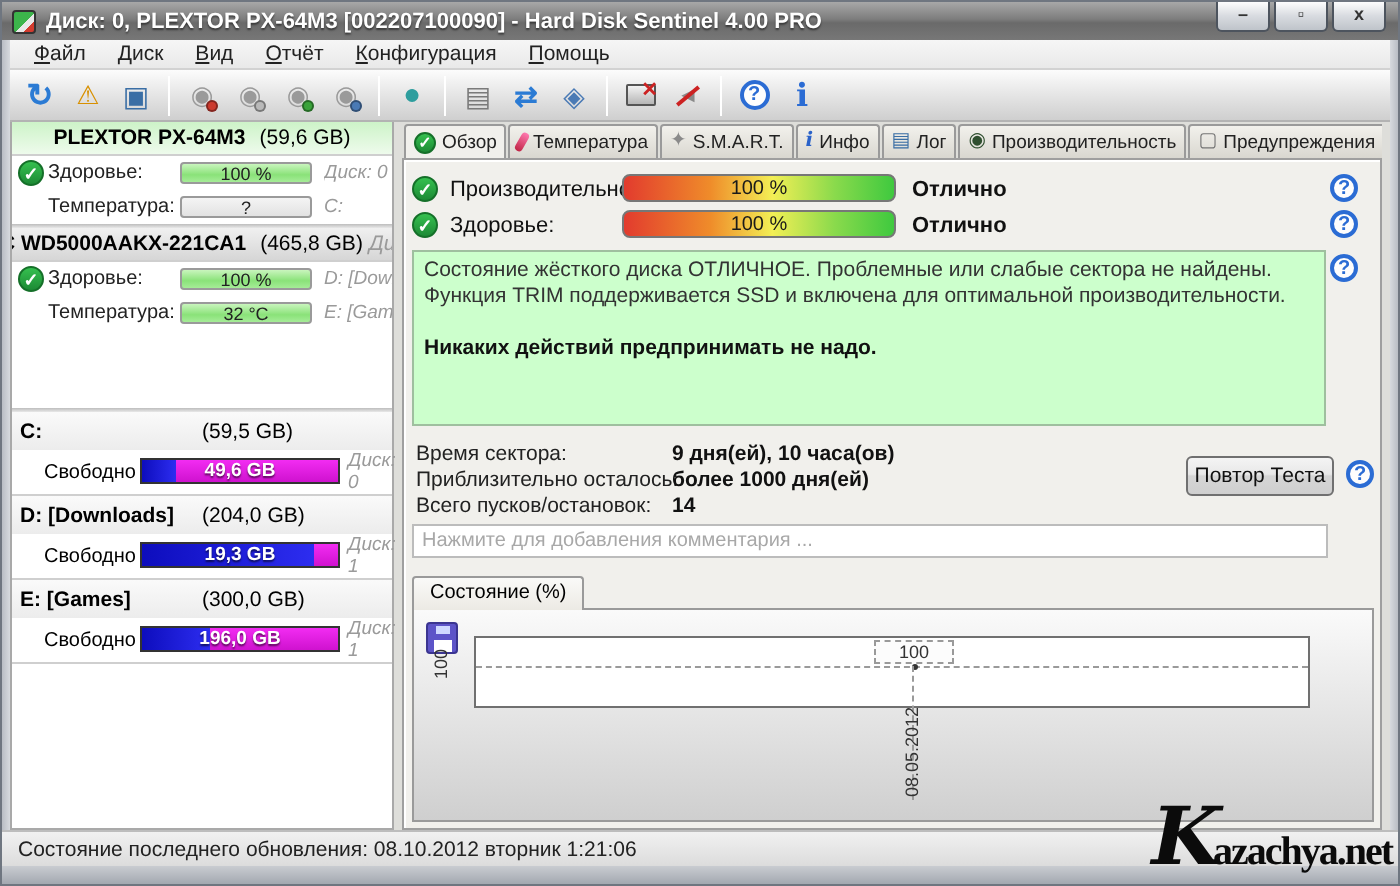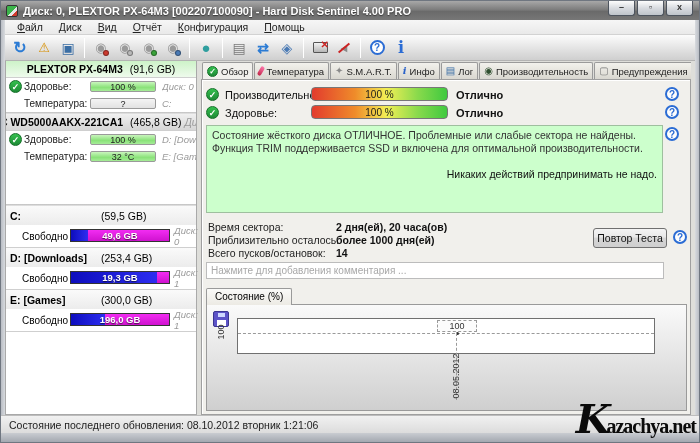--- a/index.html
+++ b/index.html
@@ -76,21 +76,21 @@
   .tab.active{background:#f1f0ec;position:relative;z-index:3;box-shadow:0 1px 0 #f1f0ec;}
   .tabicon{font-size:10px;line-height:10px;}
   .chk-sm{width:11px;height:11px;border-radius:50%;background:linear-gradient(#35c04f,#1d8a35);border:1px solid #157029;color:#fff;font-size:8px;font-weight:bold;line-height:10px;text-align:center;}
   .ic-thermo{width:4px;height:10px;background:linear-gradient(#ff7ab0,#c02545);border-radius:2px;transform:rotate(30deg);}
   .t-smart{color:#8a8a8a;} .t-info{color:#2a62c9;font-family:"DejaVu Serif",serif;font-weight:bold;font-style:italic;} .t-log{color:#3a6ea5;} .t-perf{color:#2f4f2f;} .t-warn{color:#777;}
 
   .row-label{font-size:11px;color:#111;}
   .gradbar{width:137px;height:14px;border:1px solid #777;border-radius:4px;background:linear-gradient(90deg,#e23b2e,#ef8c2a 32%,#f3ef55 55%,#8ada4c 78%,#3fc93f);font-size:10px;text-align:center;line-height:13px;color:#1a1a1a;}
   .status-txt{font-size:11px;font-weight:bold;color:#111;}
   #msgbox{left:205px;top:124px;width:457px;height:88px;background:#ccffcc;border:1px solid #9fbf9f;padding:3px 5px;font-size:10.5px;color:#333;line-height:13px;}
-  #msg-line3{display:block;margin-top:13px;font-weight:normal;color:#111;text-align:right;}
+  #msg-line3{display:block;margin-top:13px;font-weight:bold;color:#111;}
   .stat-label{font-size:10.5px;color:#222;}
   .stat-value{font-size:10.5px;font-weight:bold;color:#111;}
   #retest-btn{left:592px;top:227px;width:74px;height:20px;border:1px solid #707070;border-radius:3px;background:linear-gradient(#f4f4f4,#e8e8e8 45%,#d5d5d5 50%,#cfcfcf);font-size:10.5px;text-align:center;line-height:18px;color:#111;}
   #comment-input{left:205px;top:261px;width:458px;height:17px;border:1px solid #bcbcbc;font-size:10px;padding:1px 4px;color:#333;background:#fff;}
   #comment-input::placeholder{color:#a8a8a8;}
 
   
   #chart-tab{left:205px;top:287px;height:17px;padding:2px 8px;font-size:10px;background:linear-gradient(#fafaf8,#eceae4);border:1px solid #9a9a9a;border-bottom:none;border-radius:2px 2px 0 0;z-index:2;}
   #chart-panel{left:205px;top:303px;width:481px;height:107px;background:linear-gradient(#fafafa,#cfcfcf);border:1px solid #9a9a9a;}
   .floppy{position:absolute;left:6px;top:6px;width:16px;height:16px;background:#5d54c8;border:1px solid #3b3591;border-radius:2px;}
@@ -179,21 +179,21 @@
     <span class="tbicon ic-info">i</span>
   </div>
 
   <div id="border-left" class="abs side-border"></div>
   <div id="border-right" class="abs side-border"></div>
 
   <div id="sidebar" class="abs">
     <div>
       <div class="dcard-hdr hdr-green">
         <b>PLEXTOR PX-64M3</b>
-        <span>(91,6 GB)</span>
+        <span>(59,6 GB)</span>
       </div>
       <div class="drow">
         <span class="chk">✓</span>
         <span class="lbl">Здоровье:</span>
         <span class="minibar bar-green">100 %</span>
         <span class="right">Диск: 0</span>
       </div>
       <div class="drow">
         <span style="width:15px;flex:none;"></span>
         <span class="lbl">Температура:</span>
@@ -234,21 +234,21 @@
         <span class="freebar bg-magenta">
           <span class="used" style="width: 17%;"></span>
           <span class="freetxt">49,6 GB</span>
         </span>
         <span class="pdisk">Диск: 0</span>
       </div>
     </div>
     <div class="pcard">
       <div class="pcard-hdr" style="position:relative;">
         <span class="pname">D: [Downloads]</span>
-        <span class="psize">(253,4 GB)</span>
+        <span class="psize">(204,0 GB)</span>
       </div>
       <div class="prow">
         <span>Свободно</span>
         <span class="freebar bg-magenta">
           <span class="used" style="width: 88%;"></span>
           <span class="freetxt">19,3 GB</span>
         </span>
         <span class="pdisk">Диск: 1</span>
       </div>
     </div>
@@ -314,21 +314,21 @@
   <span class="circle-help abs" style="left:664px;top:104px;width:14px;height:14px;">?</span>
 
   <div id="msgbox" class="abs">
     <span>Состояние жёсткого диска ОТЛИЧНОЕ. Проблемные или слабые сектора не найдены.</span><br>
     <span>Функция TRIM поддерживается SSD и включена для оптимальной производительности.</span>
     <span id="msg-line3">Никаких действий предпринимать не надо.</span>
   </div>
   <span class="circle-help abs" style="left:664px;top:126px;width:14px;height:14px;">?</span>
 
   <span class="stat-label abs" style="left:207px;top:220px;">Время сектора:</span>
-  <span class="stat-value abs" style="left:335px;top:220px;">2 дня(ей), 20 часа(ов)</span>
+  <span class="stat-value abs" style="left:335px;top:220px;">9 дня(ей), 10 часа(ов)</span>
   <span class="stat-label abs" style="left:207px;top:233px;">Приблизительно осталось:</span>
   <span class="stat-value abs" style="left:335px;top:233px;">более 1000 дня(ей)</span>
   <span class="stat-label abs" style="left:207px;top:246px;">Всего пусков/остановок:</span>
   <span class="stat-value abs" style="left:335px;top:246px;">14</span>
 
   <div id="retest-btn" class="abs">Повтор Теста</div>
   <span class="circle-help abs" style="left:672px;top:229px;width:14px;height:14px;">?</span>
 
   <input id="comment-input" class="abs" placeholder="Нажмите для добавления комментария ..." style="">
 

